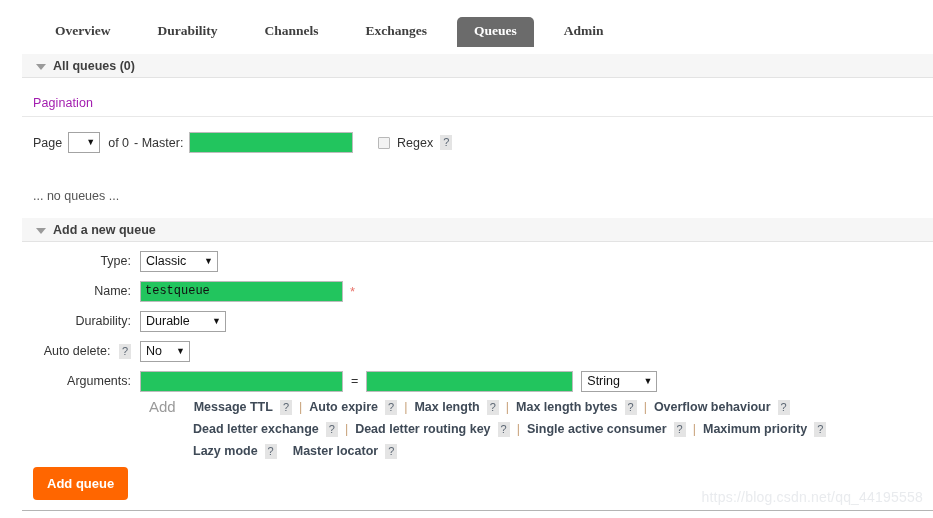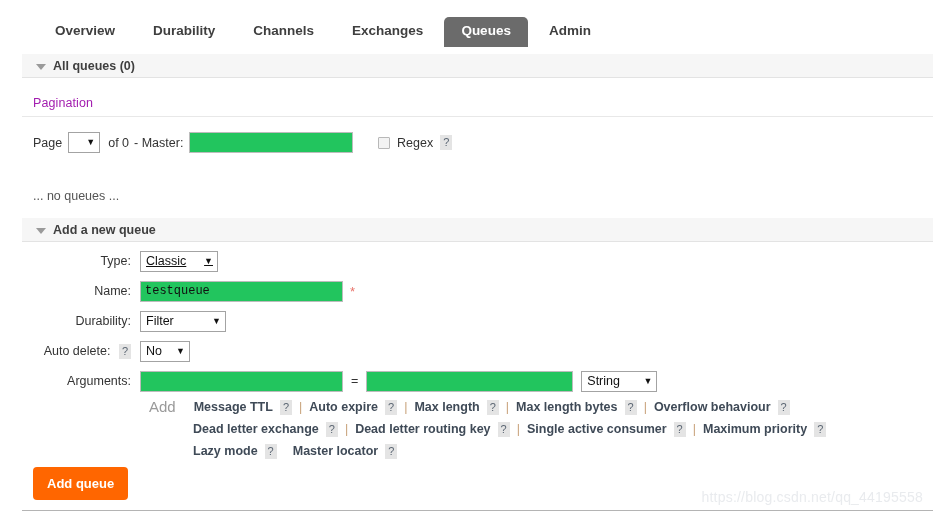--- a/index.html
+++ b/index.html
@@ -21,21 +21,22 @@
   .tabbar {
     position: absolute;
     left: 22px; top: 14px;
     width: 911px; height: 33px;
   }
   .tabs {
     display: flex;
     align-items: flex-end;
     height: 33px;
     padding-left: 16px;
-    gap: 4px;
+    gap: 13px;
+    font-family: Liberation Serif, serif;
   }
   .tab {
     font-size: 13.5px;
     font-weight: bold;
     color: #3f3f3f;
     padding: 6px 17px 8px 17px;
     line-height: 16px;
     border-radius: 5px 5px 0 0;
     cursor: pointer;
     white-space: nowrap;
@@ -200,21 +201,21 @@
   .flabel .qmark { margin-left: 5px; }
   .req {
     color: #e8736a;
     font-size: 13px;
     margin-left: 7px;
   }
   .name-input { width: 203px; }
   .arg-key { width: 203px; }
   .arg-val { width: 207px; }
   .eq { margin: 0 8px; font-size: 12.5px; color: #333; }
-  .sel-type { width: 78px; text-decoration: underline; }
+  .sel-type { width: 78px; }
   .sel-dur { width: 86px; }
   .sel-autodel { width: 50px; }
   .sel-string { width: 76px; margin-left: 8px; }
 
   
   .presets {
     margin-left: 118px;
     padding-left: 9px;
     margin-top: -2px;
   }
@@ -335,21 +336,21 @@
 
     <div class="frow">
       <div class="flabel">Name:</div>
       <input class="txt mono name-input" type="text" value="testqueue" style="">
       <span class="req">*</span>
     </div>
 
     <div class="frow">
       <div class="flabel">Durability:</div>
       <span class="sel sel-dur">
-        <span>Filter</span>
+        <span>Durable</span>
         <span class="arr">▼</span>
       </span>
     </div>
 
     <div class="frow">
       <div class="flabel">
         <span>Auto delete:</span>
         <span class="qmark">?</span>
       </div>
       <span class="sel sel-autodel">

